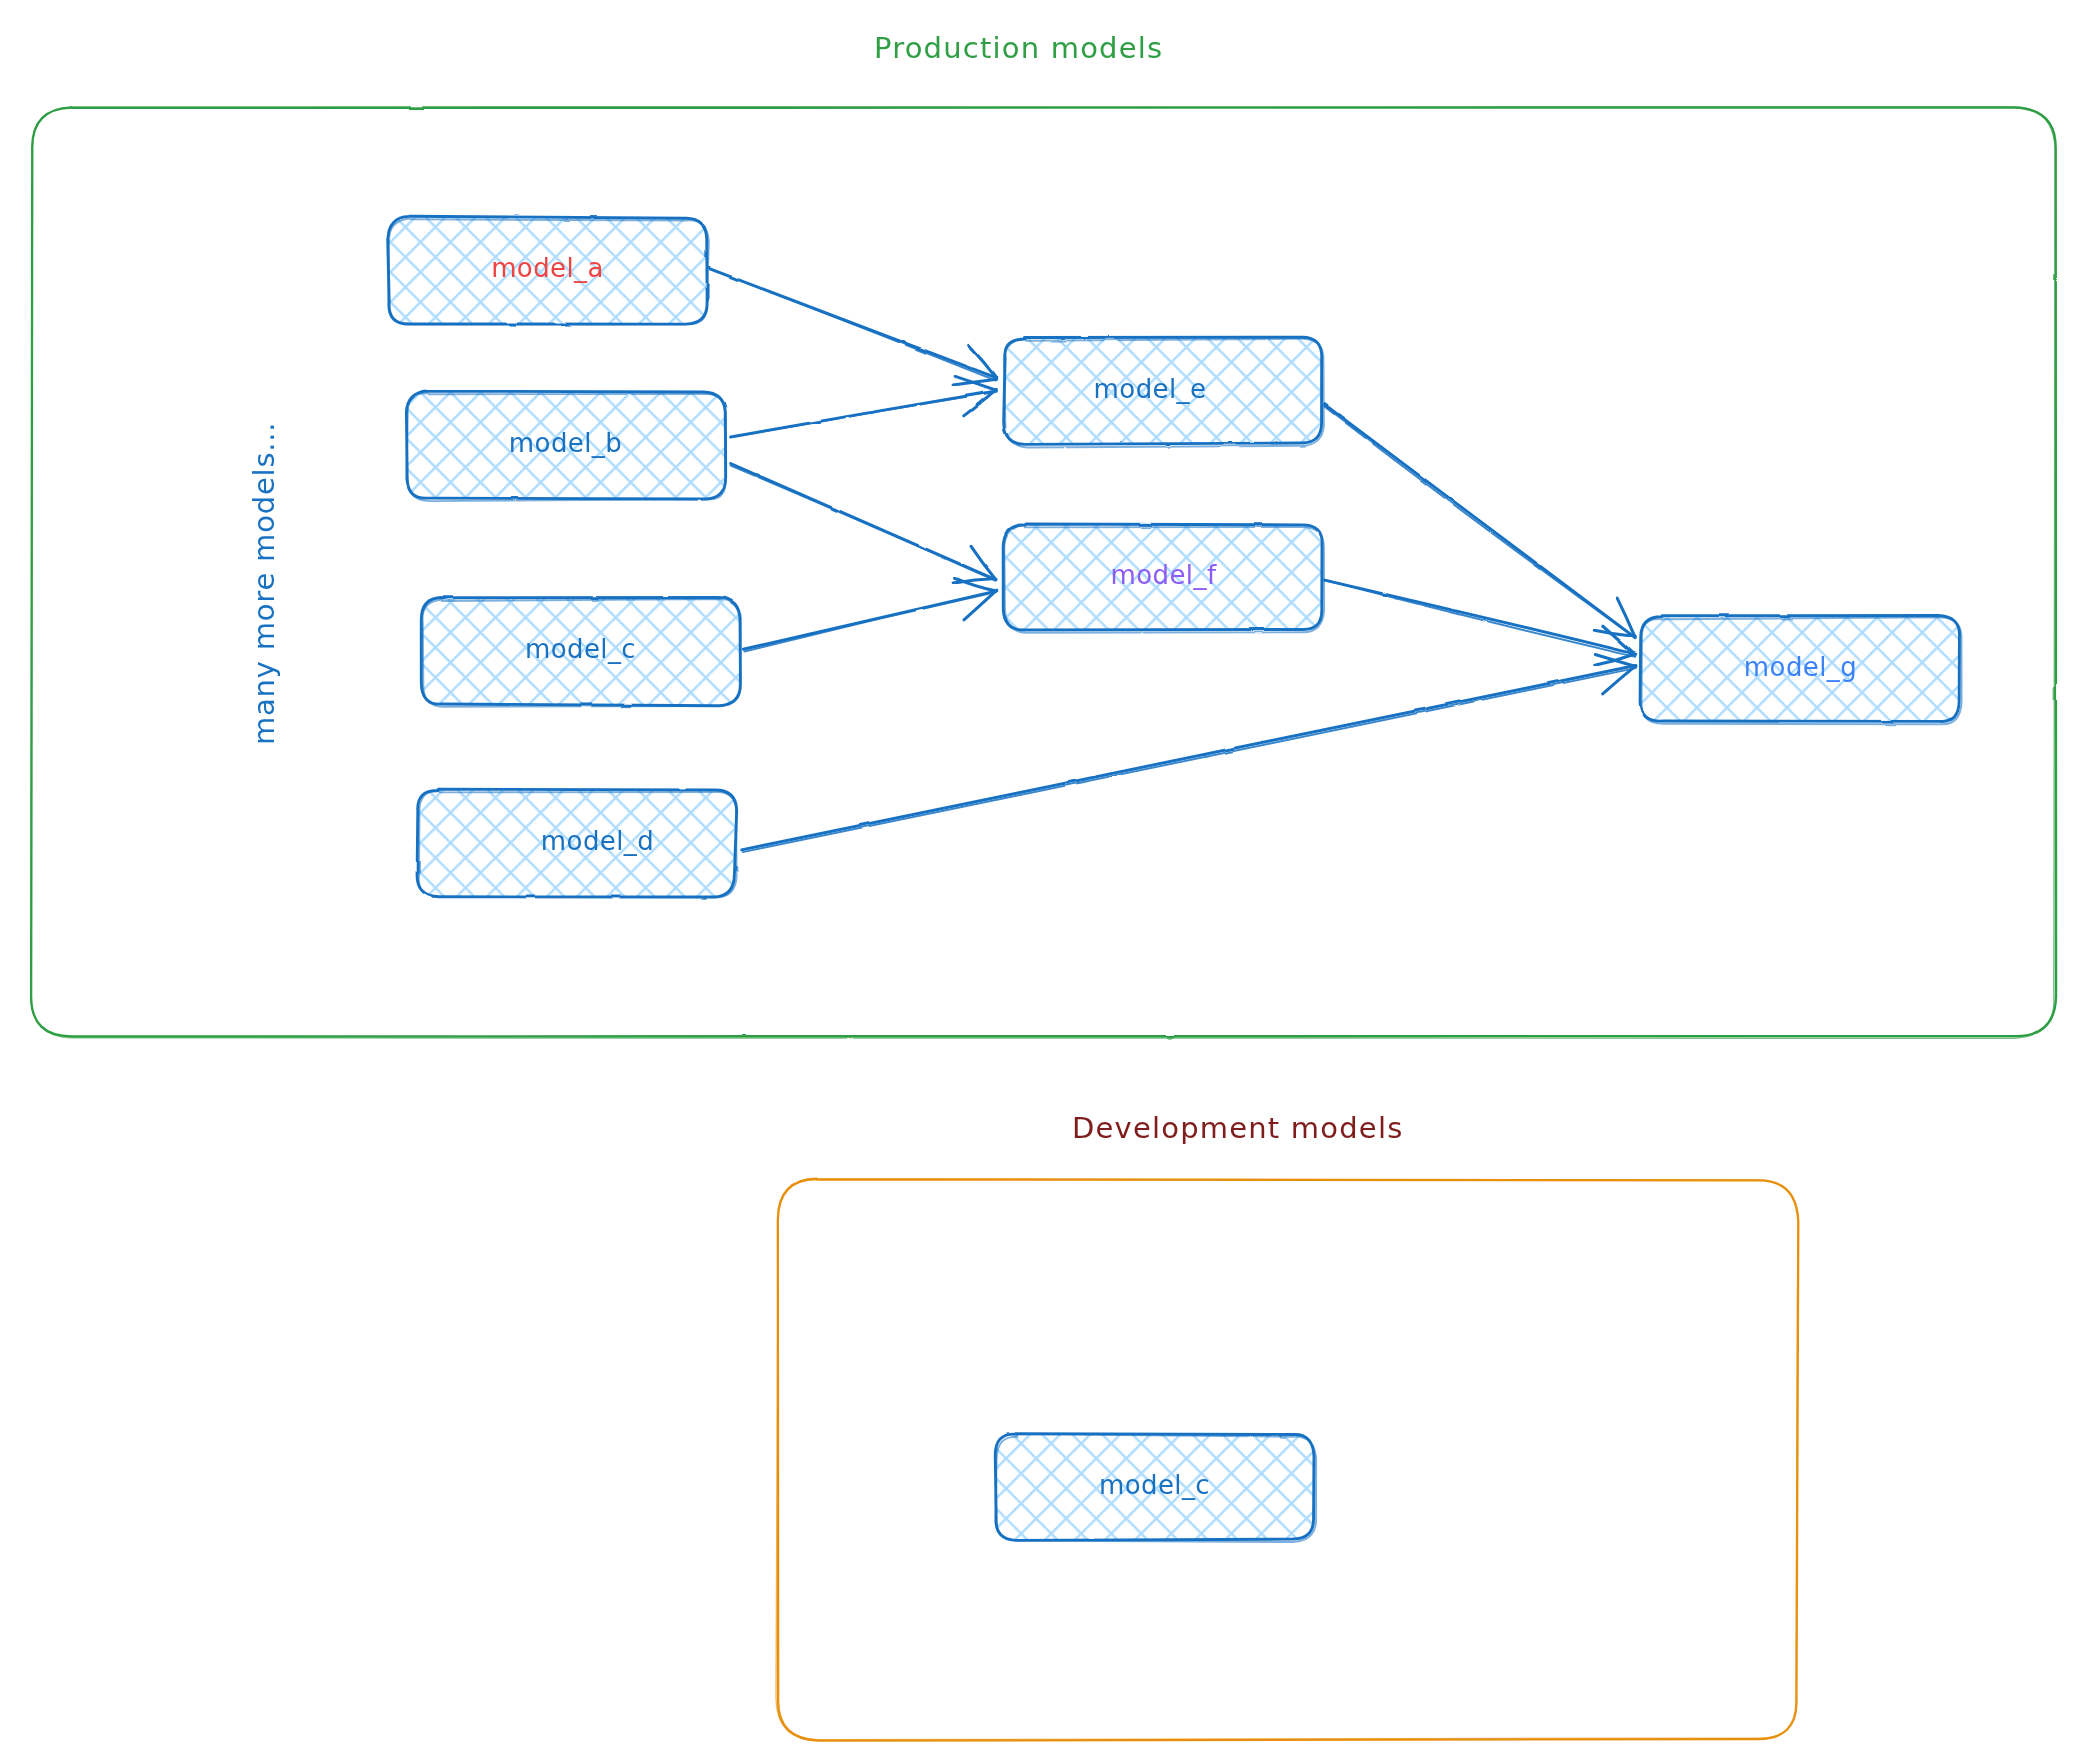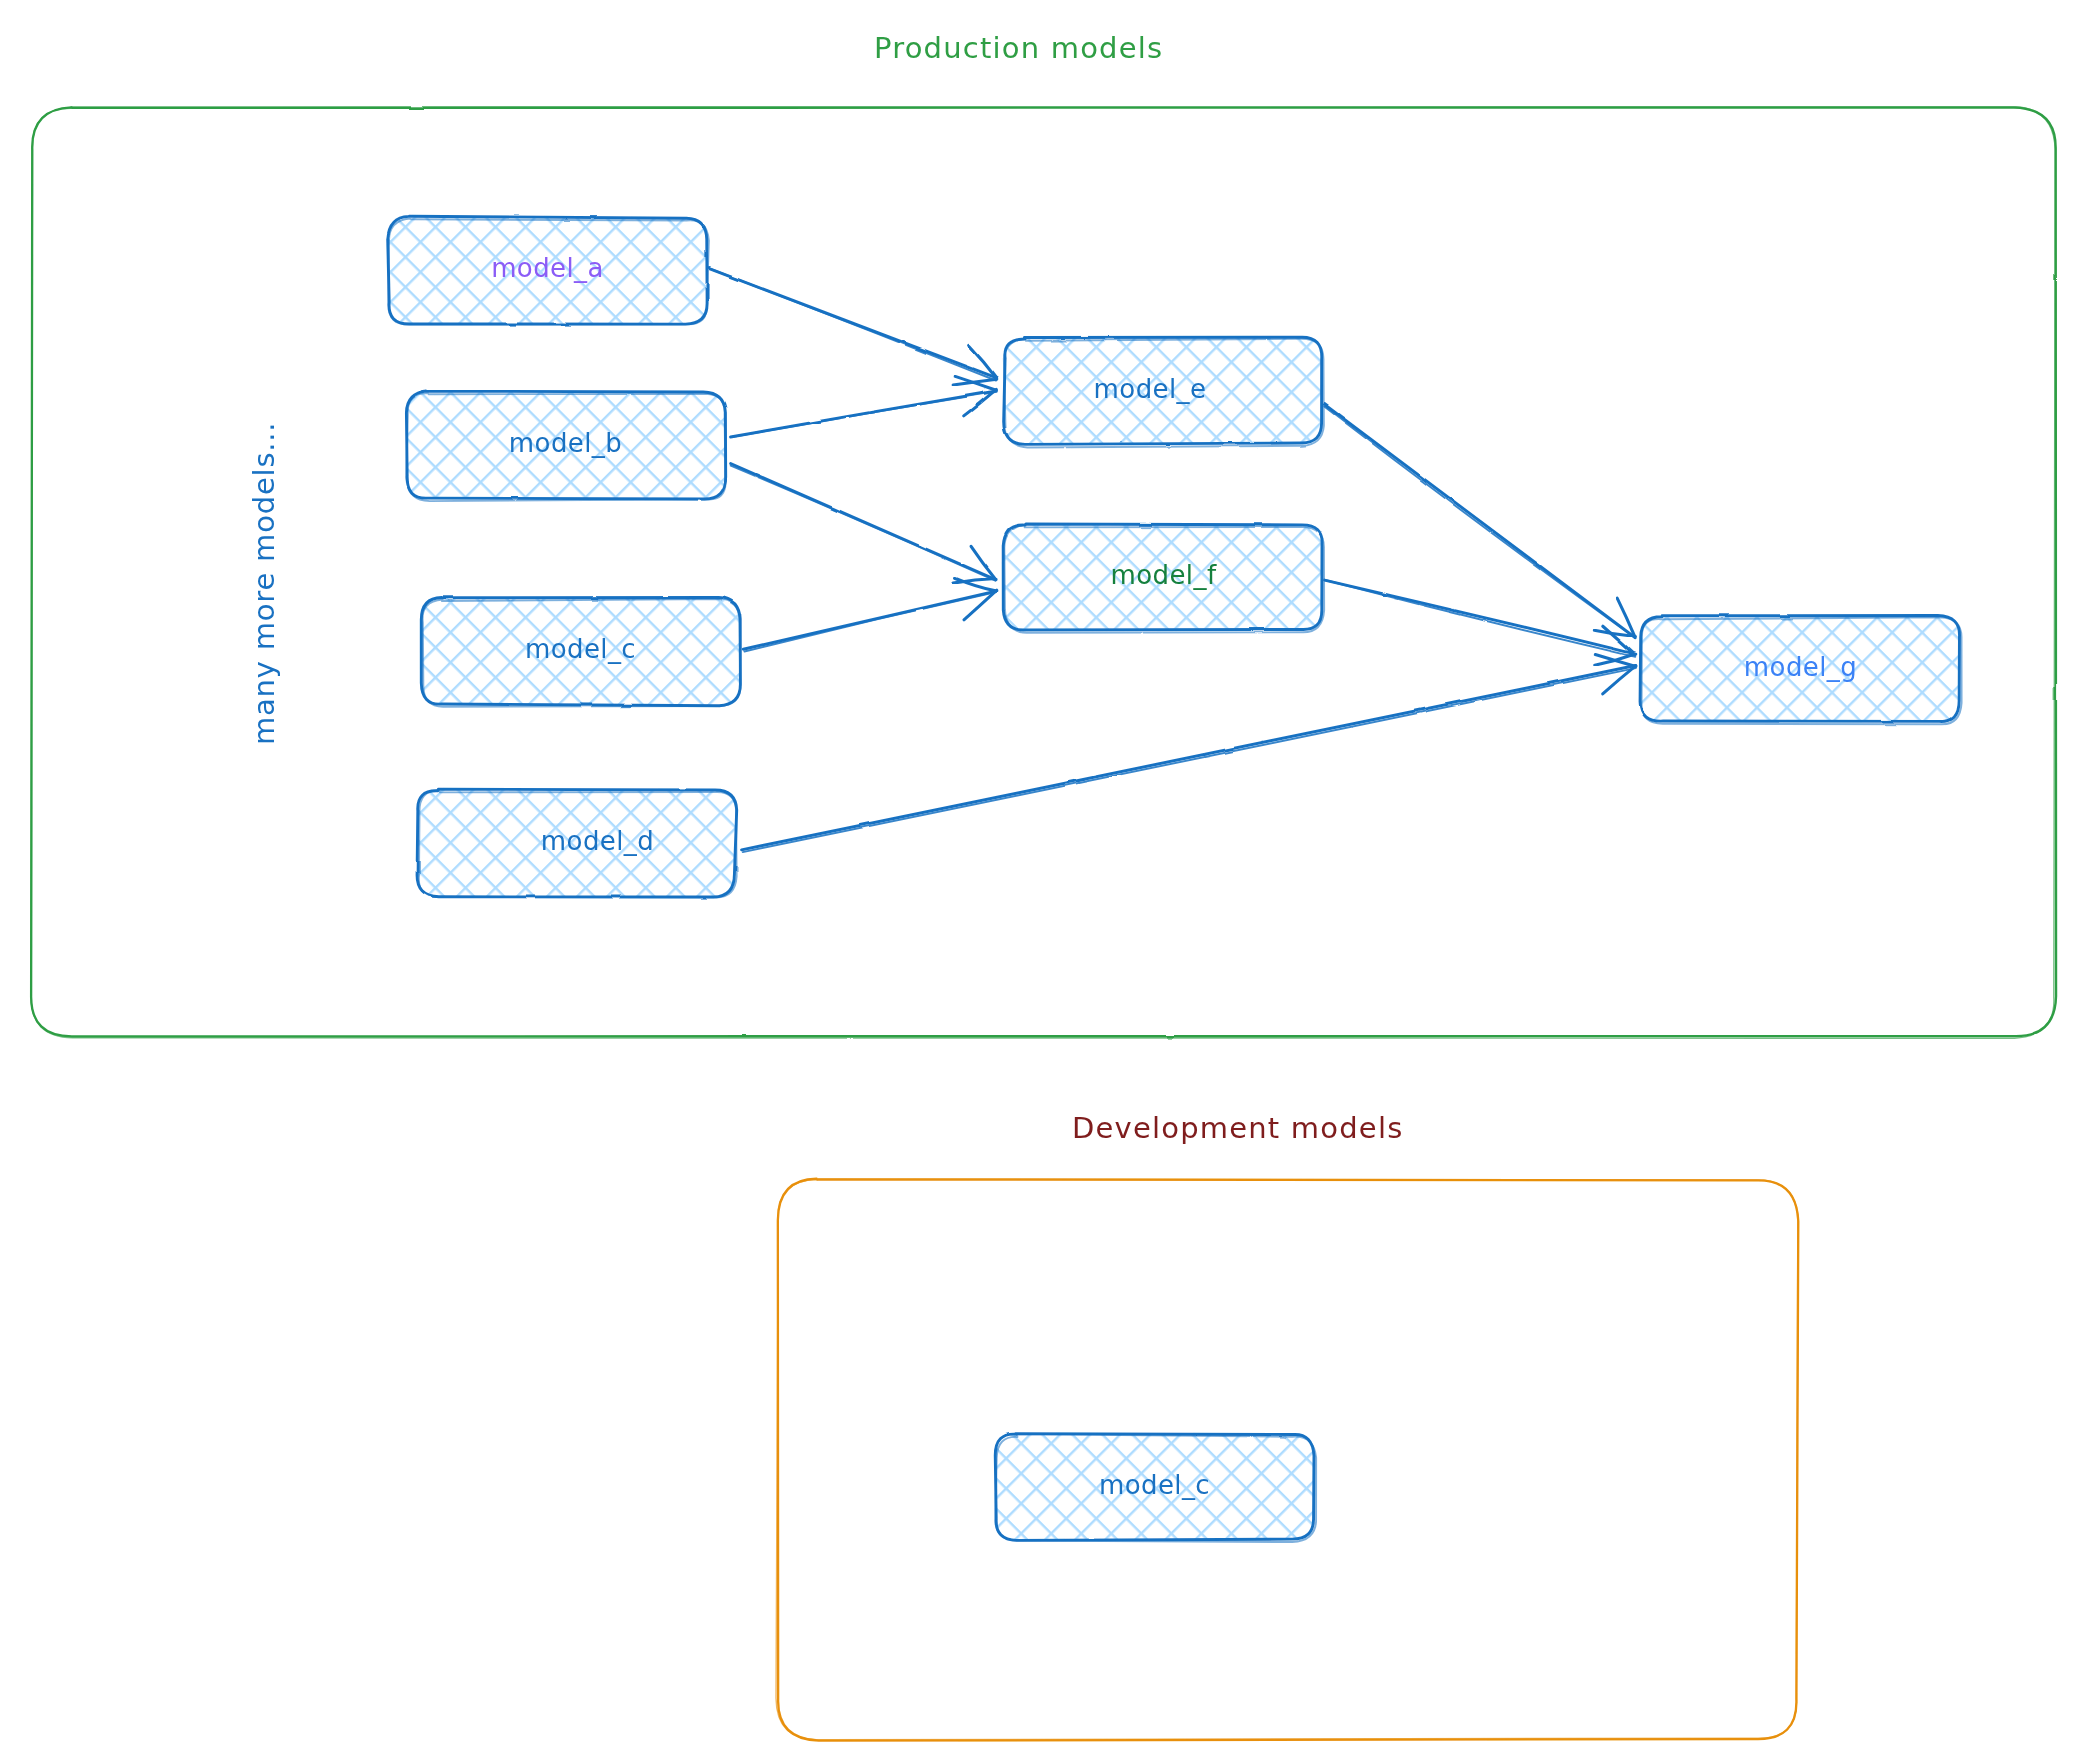--- a/index.html
+++ b/index.html
@@ -171,31 +171,31 @@
           <path d="M 1051.9069032921811 1485.0146913580247 L 1339.3514917695472 1485.9321193415637 Q 1359.9491666666668 1484.5063374485596 1361.151779835391 1508.0114197530863 L 1360.7222942386832 1572.9658847736625 Q 1361.001450617284 1594.5993621399177 1337.9744341563785 1594.3192592592593 L 1053.1375411522633 1595.577427983539 Q 1030.9648456790123 1594.9368312757201 1031.974866255144 1573.5382098765433 L 1030.997232510288 1508.1667489711933 Q 1030.6393518518519 1483.9187448559671 1052.7530761316873 1485.6682716049384 Z" fill="none" stroke="#1971c2" stroke-width="3" stroke-linecap="round" stroke-linejoin="round" filter="url(#rough)"></path>
           <path d="M 1053.3237037037038 1485.4443758573389 L 1339.0160768175583 1488.20670781893 Q 1360.6656515775035 1486.501550068587 1363.39341563786 1509.835075445816 L 1363.3129492455419 1576.2171604938271 Q 1361.8859807956105 1596.3836076817558 1338.8112757201645 1597.3517009602194 L 1055.4468587105623 1595.7090946502058 Q 1032.3655692729767 1596.2360356652948 1031.043950617284 1576.2609190672154 L 1032.4844718792867 1510.1491769547324 Q 1033.1710836762688 1487.125500685871 1053.9581069958847 1488.4293964334704 Z" fill="none" stroke="#1971c2" stroke-width="2" opacity="0.55" stroke-linecap="round" stroke-linejoin="round" filter="url(#rough)"></path>
         </g>
       </g>
   </svg>
 
   <div id="overlay">
       <div class="group-label" style="left: 874px; top: 31px; color: rgb(47, 158, 68);">Production models</div>
       <div class="group-label" style="left: 1072px; top: 1111px; color: #7f1d1d;">Development models</div>
       <div class="node-hit" style="left: 388px; top: 217px; width: 319px; height: 106px;"></div>
-      <div class="node-label" style="left: 388px; top: 253px; width: 319px; color: #8b5cf6;">model_a</div>
+      <div class="node-label" style="left: 388px; top: 253px; width: 319px; color: #ef4444;">model_a</div>
       <div class="node-hit" style="left: 406px; top: 392px; width: 319px; height: 106px;"></div>
       <div class="node-label" style="left: 406px; top: 428px; width: 319px; color: rgb(25, 113, 194);">model_b</div>
       <div class="node-hit" style="left: 421px; top: 599px; width: 319px; height: 106px;"></div>
       <div class="node-label" style="left: 421px; top: 634px; width: 319px; color: rgb(25, 113, 194);">model_c</div>
       <div class="node-hit" style="left: 417px; top: 790px; width: 319px; height: 106px;"></div>
       <div class="node-label" style="left: 417px; top: 826px; width: 361px; color: rgb(25, 113, 194);">model_d</div>
       <div class="node-hit" style="left: 1004px; top: 338px; width: 319px; height: 106px;"></div>
       <div class="node-label" style="left: 1004px; top: 374px; width: 292px; color: rgb(25, 113, 194);">model_e</div>
       <div class="node-hit" style="left: 1004px; top: 524px; width: 319px; height: 106px;"></div>
-      <div class="node-label" style="left: 1004px; top: 560px; width: 319px; color: #15803d;">model_f</div>
+      <div class="node-label" style="left: 1004px; top: 560px; width: 319px; color: #8b5cf6;">model_f</div>
       <div class="node-hit" style="left: 1641px; top: 616px; width: 319px; height: 106px;"></div>
       <div class="node-label" style="left: 1641px; top: 652px; width: 319px; color: #3b82f6;">model_g</div>
       <div class="node-hit" style="left: 995px; top: 1434px; width: 319px; height: 106px;"></div>
       <div class="node-label" style="left: 995px; top: 1470px; width: 319px; color: rgb(25, 113, 194);">model_c</div>
       <div class="side-label" style="left: 247px; top: 745px; color: rgb(25, 113, 194);">many more models...</div>
     </div>
 
 </div>
 
 

